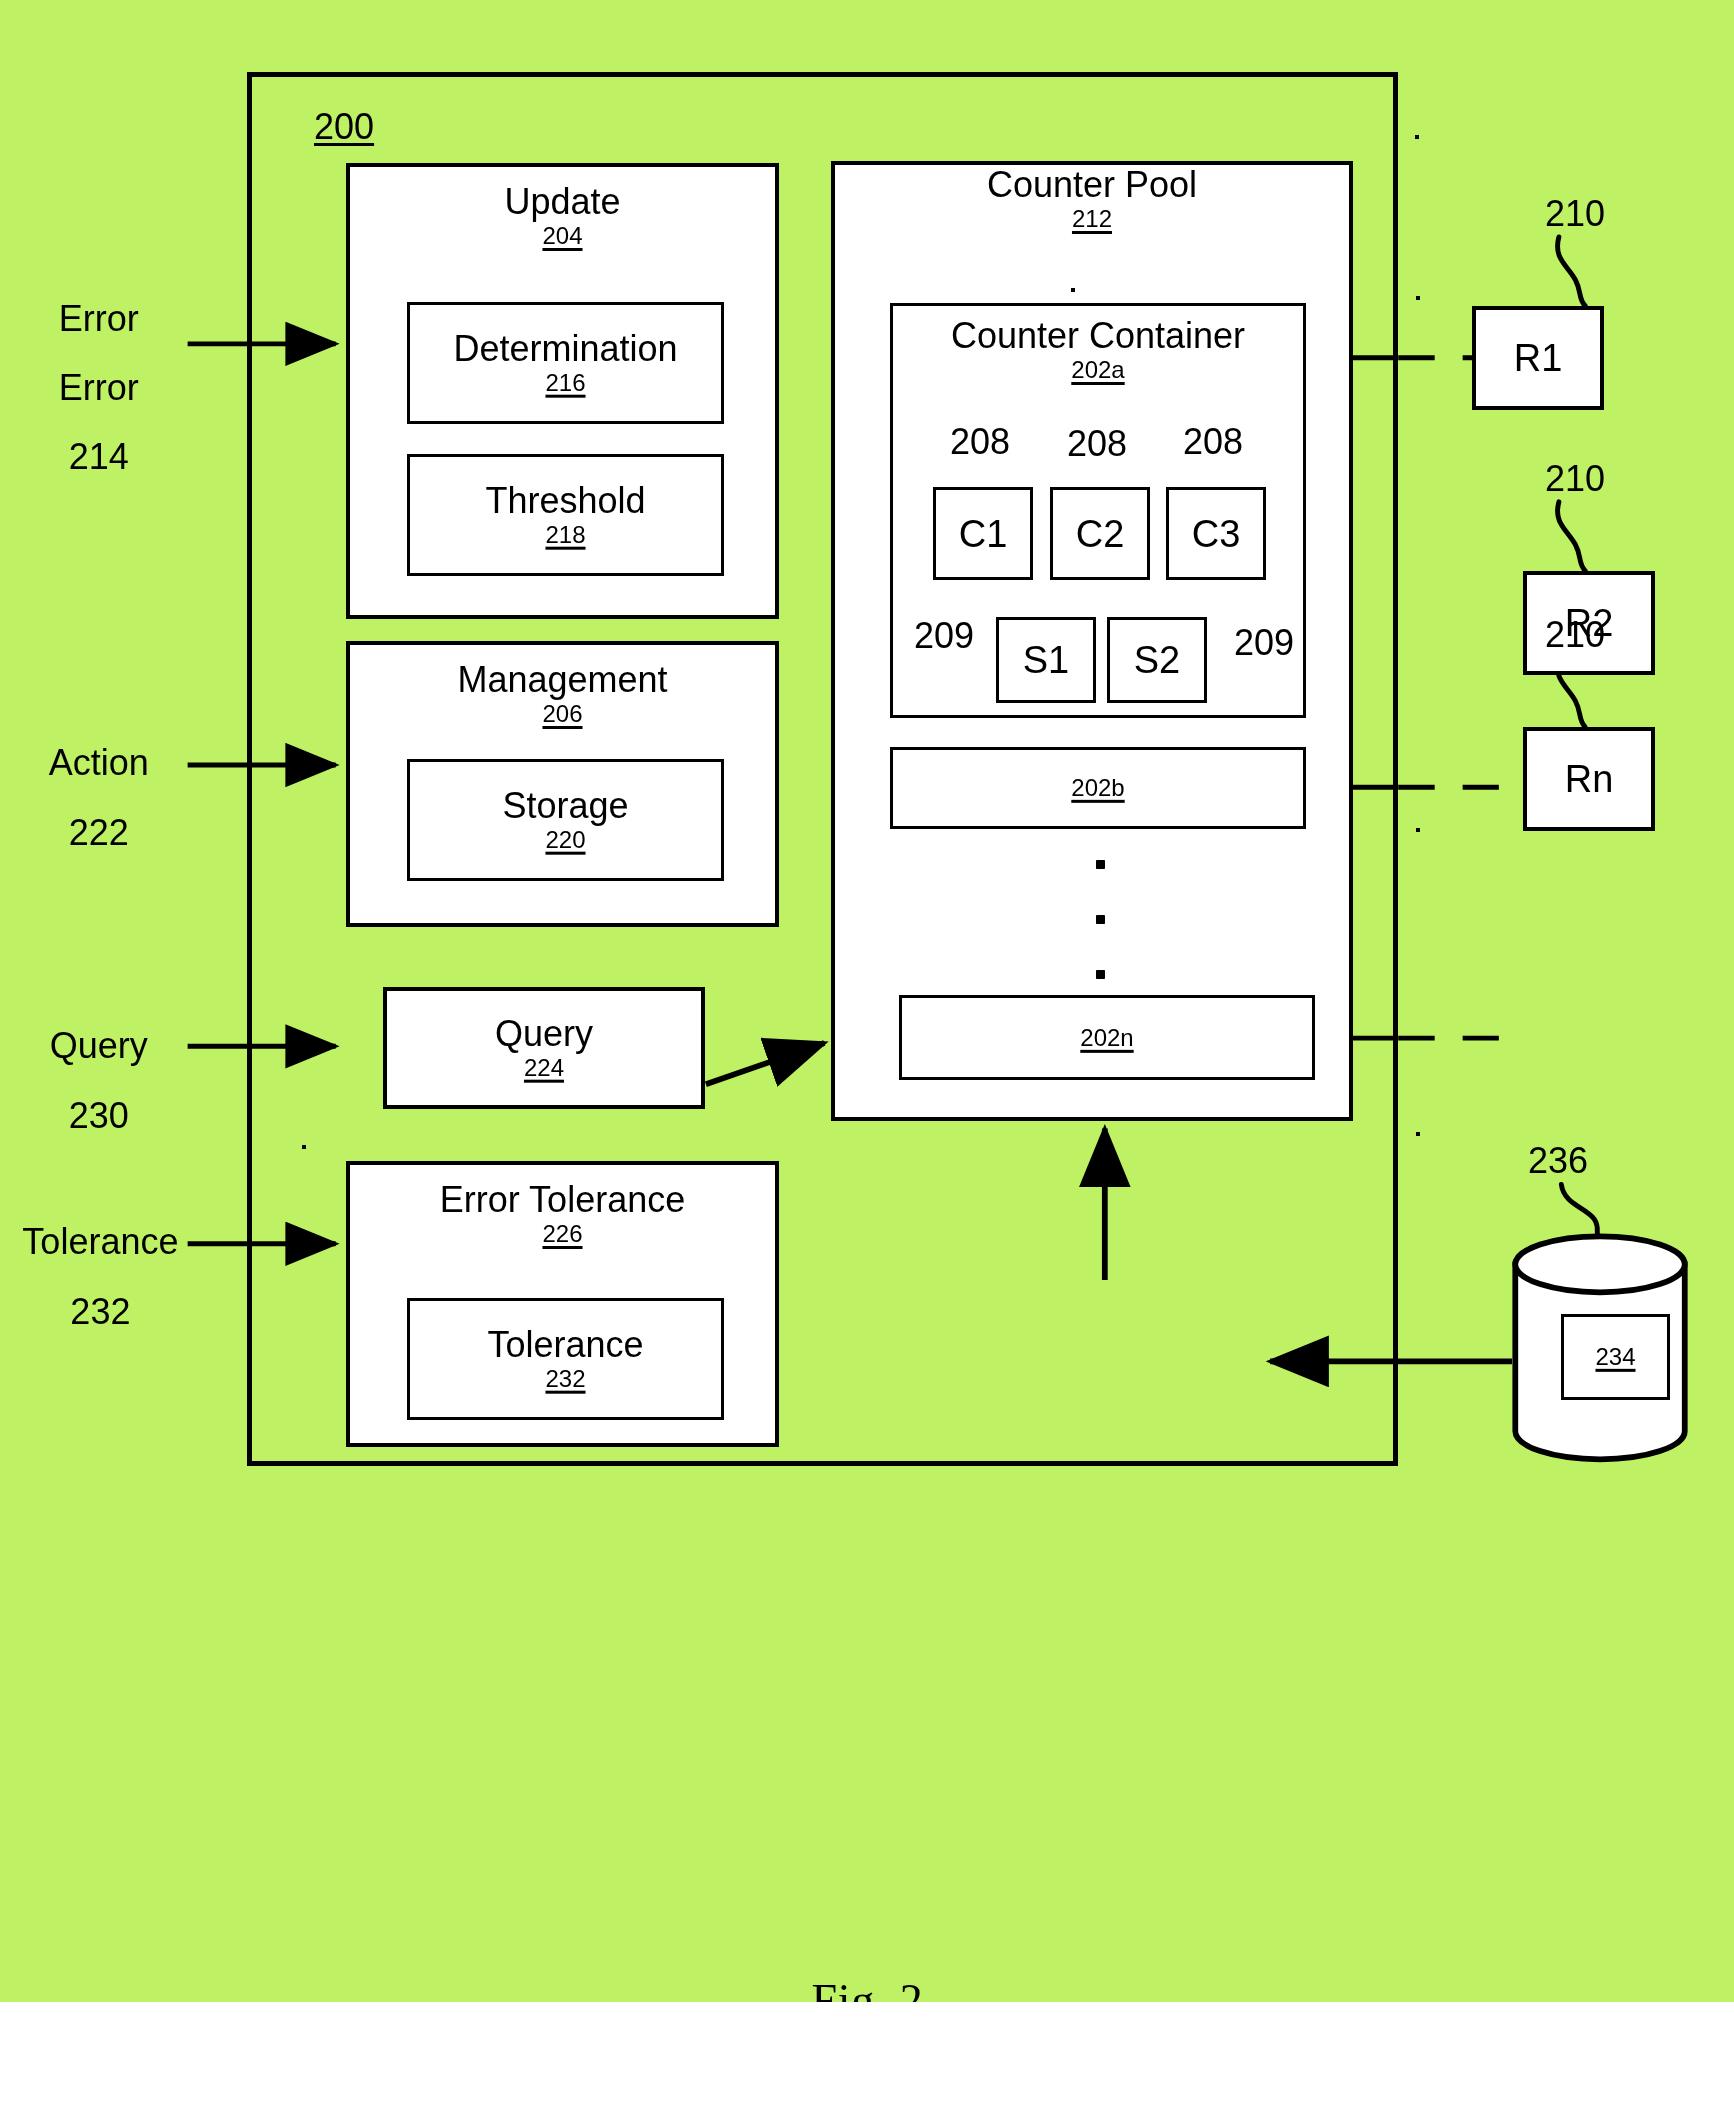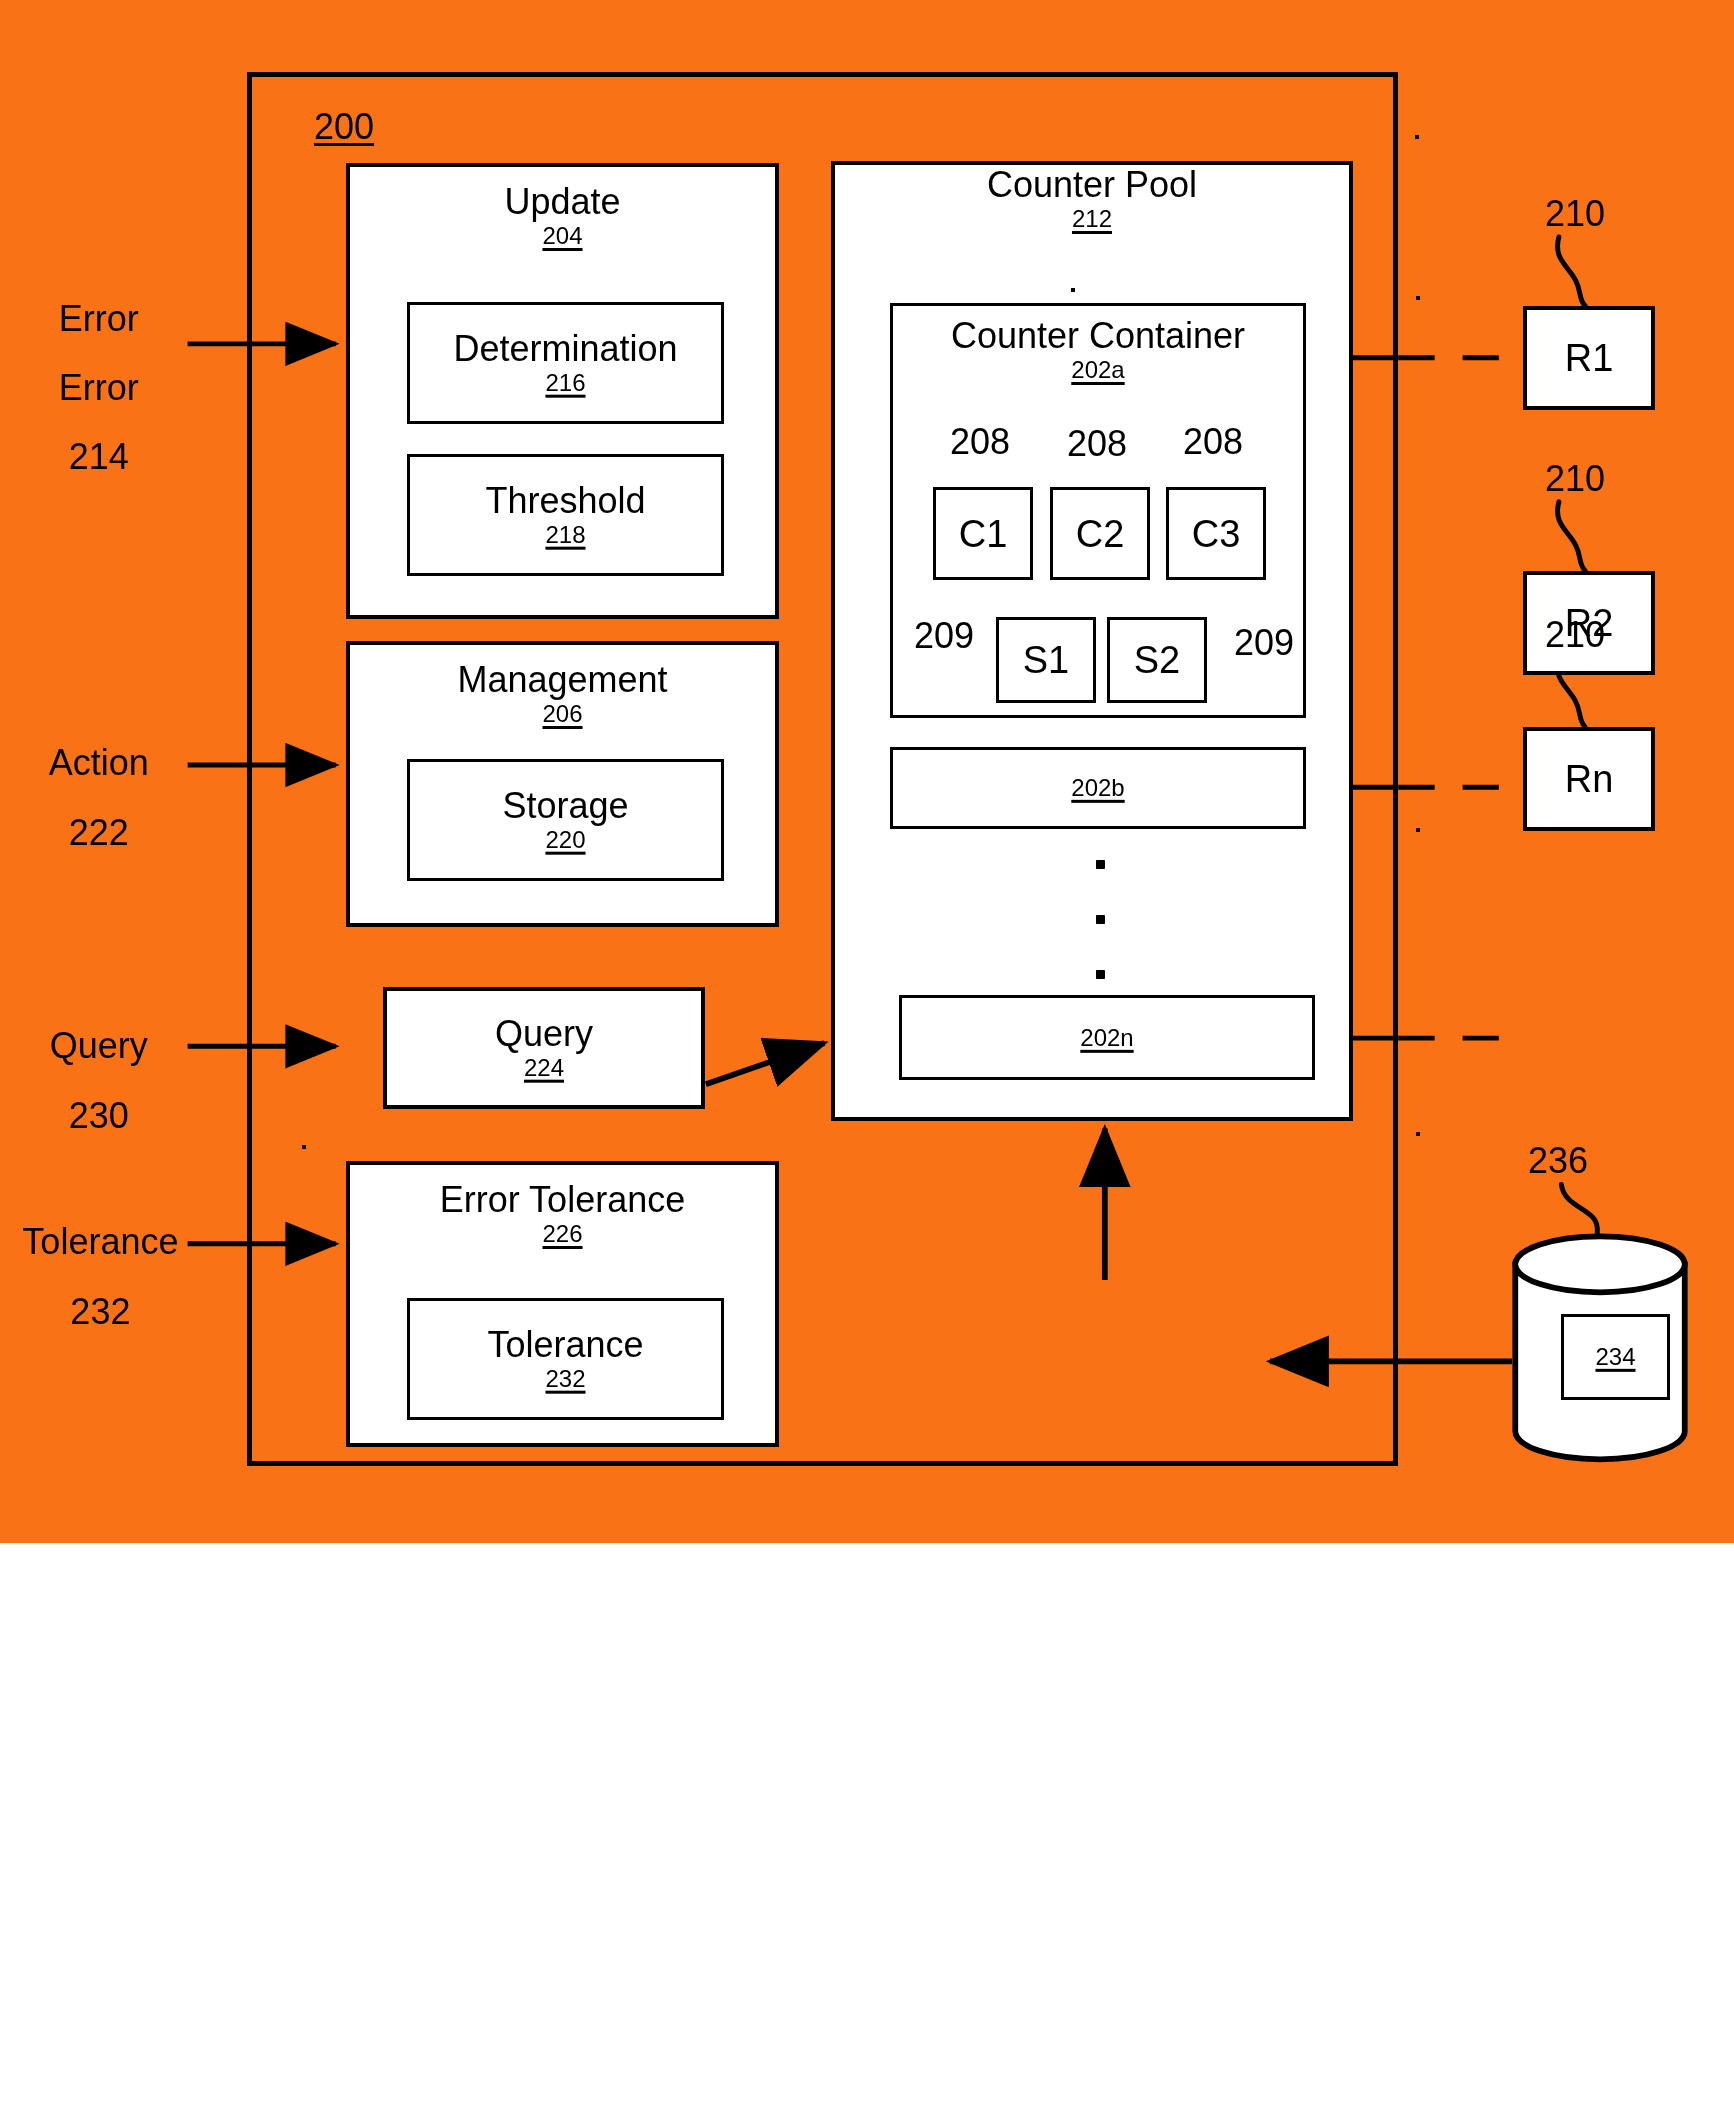--- a/index.html
+++ b/index.html
@@ -8,22 +8,22 @@
     padding: 0;
     background: #ffffff;
   }
   body {
     font-family: "Liberation Sans", sans-serif;
     color: #000000;
   }
   #page {
     position: relative;
     width: 1735px;
-    height: 1543px;
-    background: #f97316;
+    height: 2002px;
+    background: #bef264;
     overflow: hidden;
   }
   
   .box {
     position: absolute;
     border: 4.1px solid #000;
     background: #fff;
     box-sizing: border-box;
     text-align: center;
   }
@@ -305,21 +305,21 @@
   <div class="dot" style="left:1096px; top:970px;"></div>
 
   <div class="box thin" style="left:899px; top:995px; width:416px; height:85px;">
     <div class="boxtext">
       <span class="num">202n</span>
     </div>
   </div>
 
 
   <span class="refnum" style="left:1545px; top:196px;">210</span>
-  <div class="box" style="left:1523px; top:306px; width:132px; height:104px;">
+  <div class="box" style="left:1472px; top:306px; width:132px; height:104px;">
     <span class="cellchar">R1</span>
   </div>
 
   <span class="refnum" style="left:1545px; top:461px;">210</span>
   <div class="box" style="left:1523px; top:571px; width:132px; height:104px;">
     <span class="cellchar">R2</span>
   </div>
 
   <span class="refnum" style="left:1545px; top:617px;">210</span>
   <div class="box" style="left:1523px; top:727px; width:132px; height:104px;">

